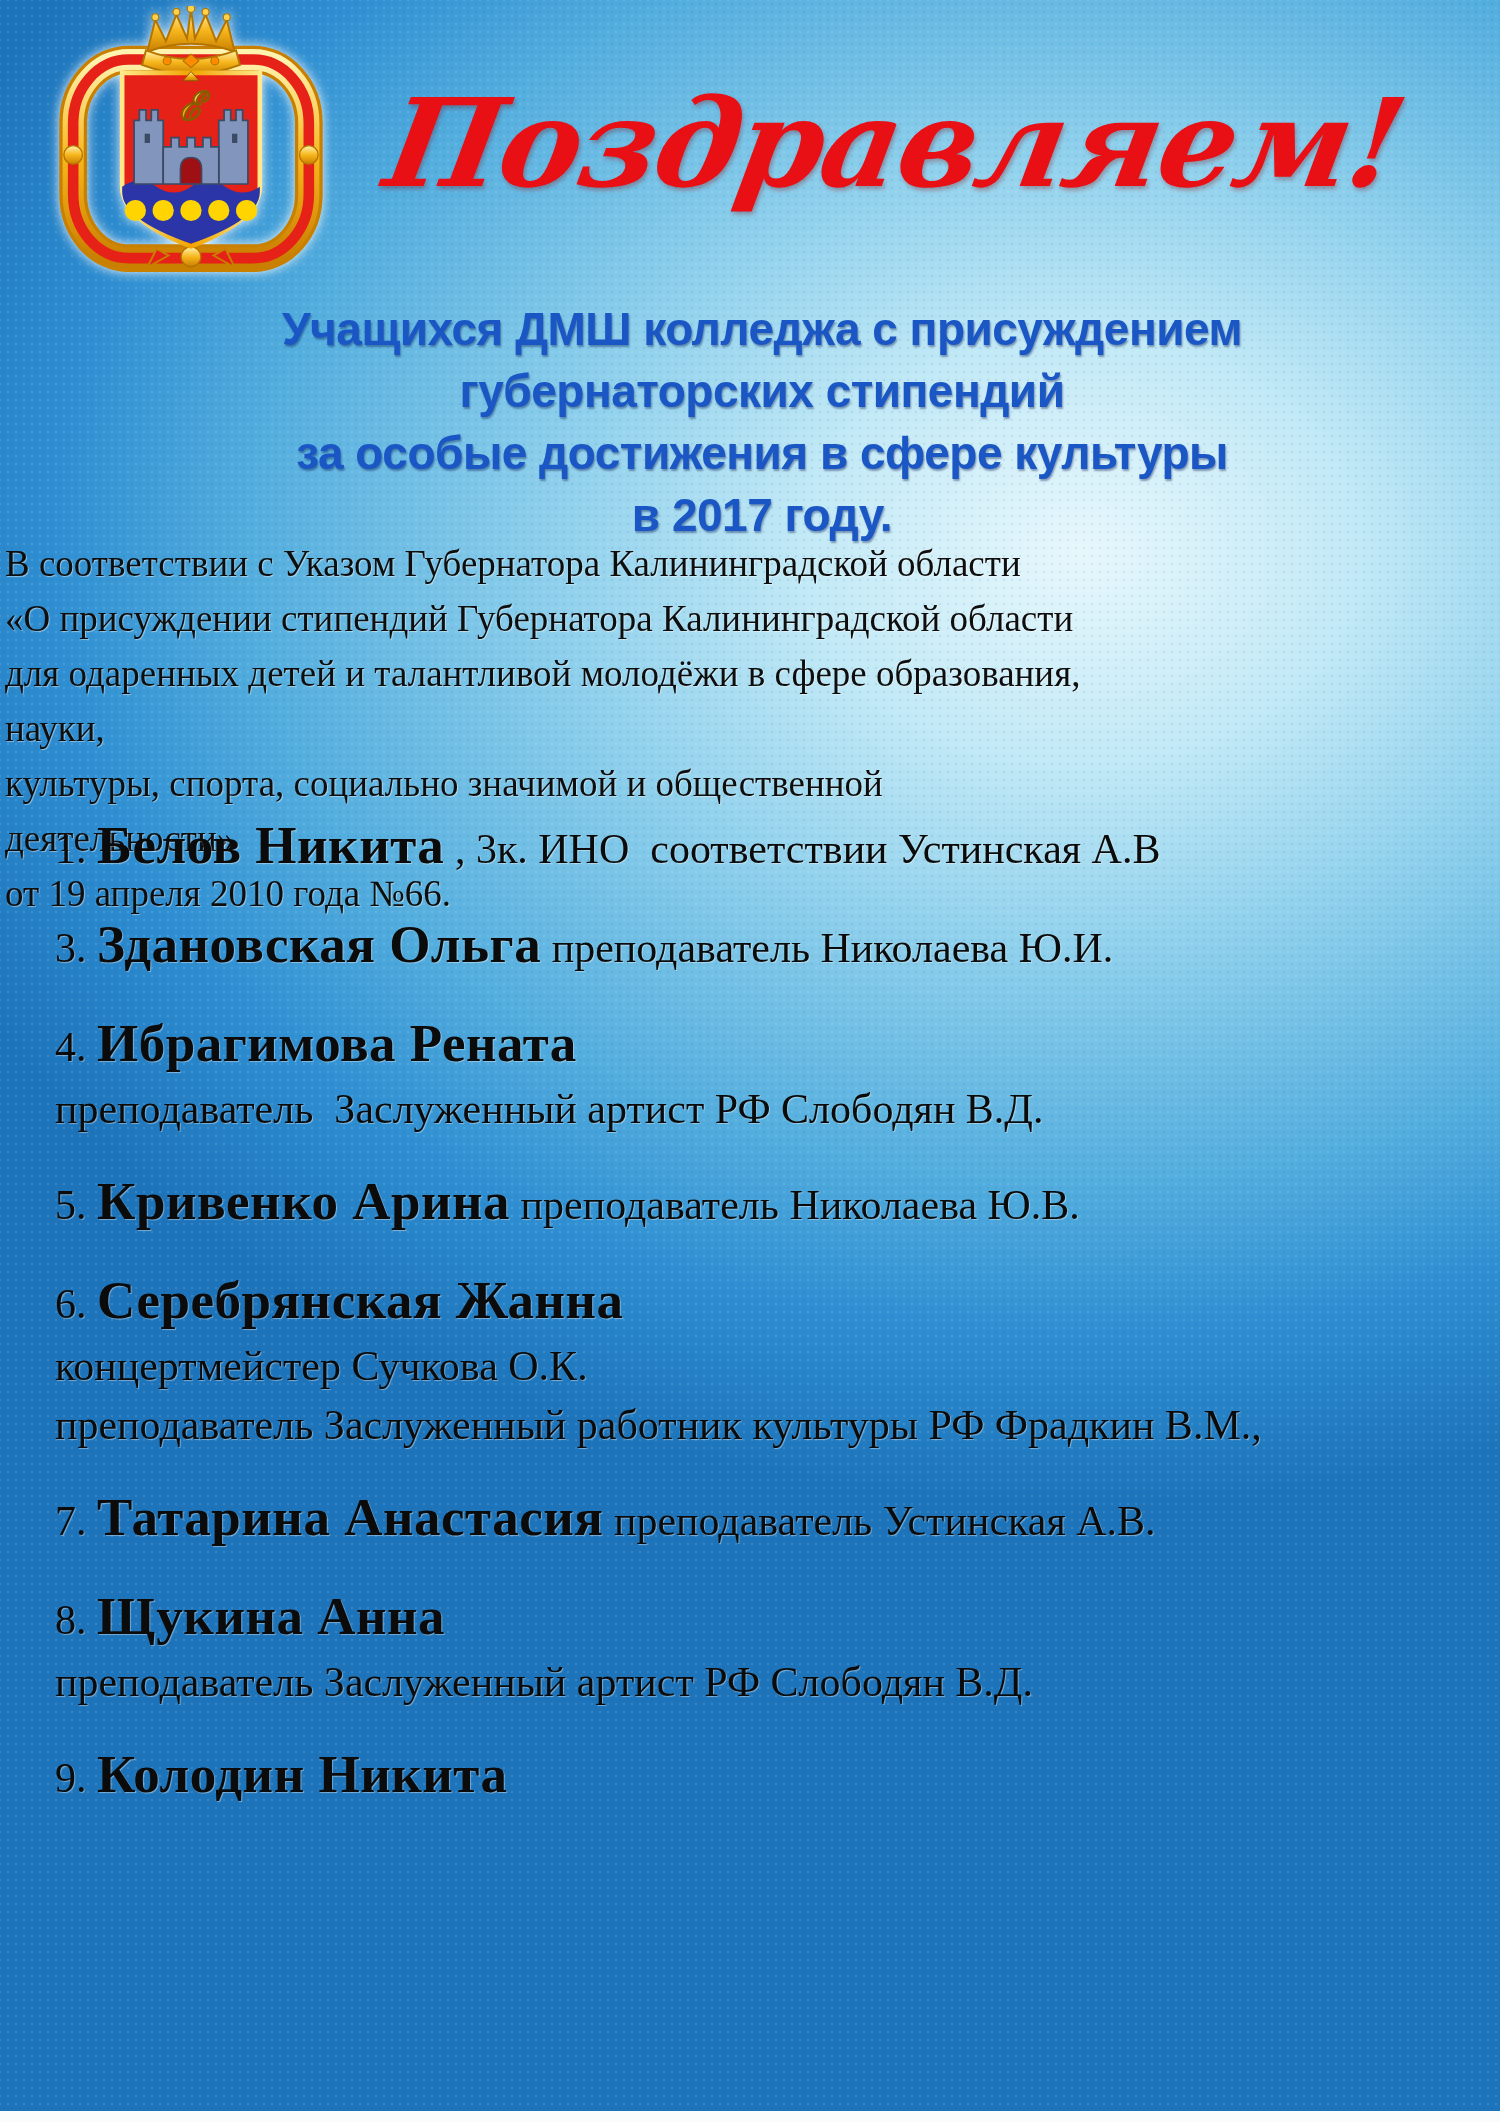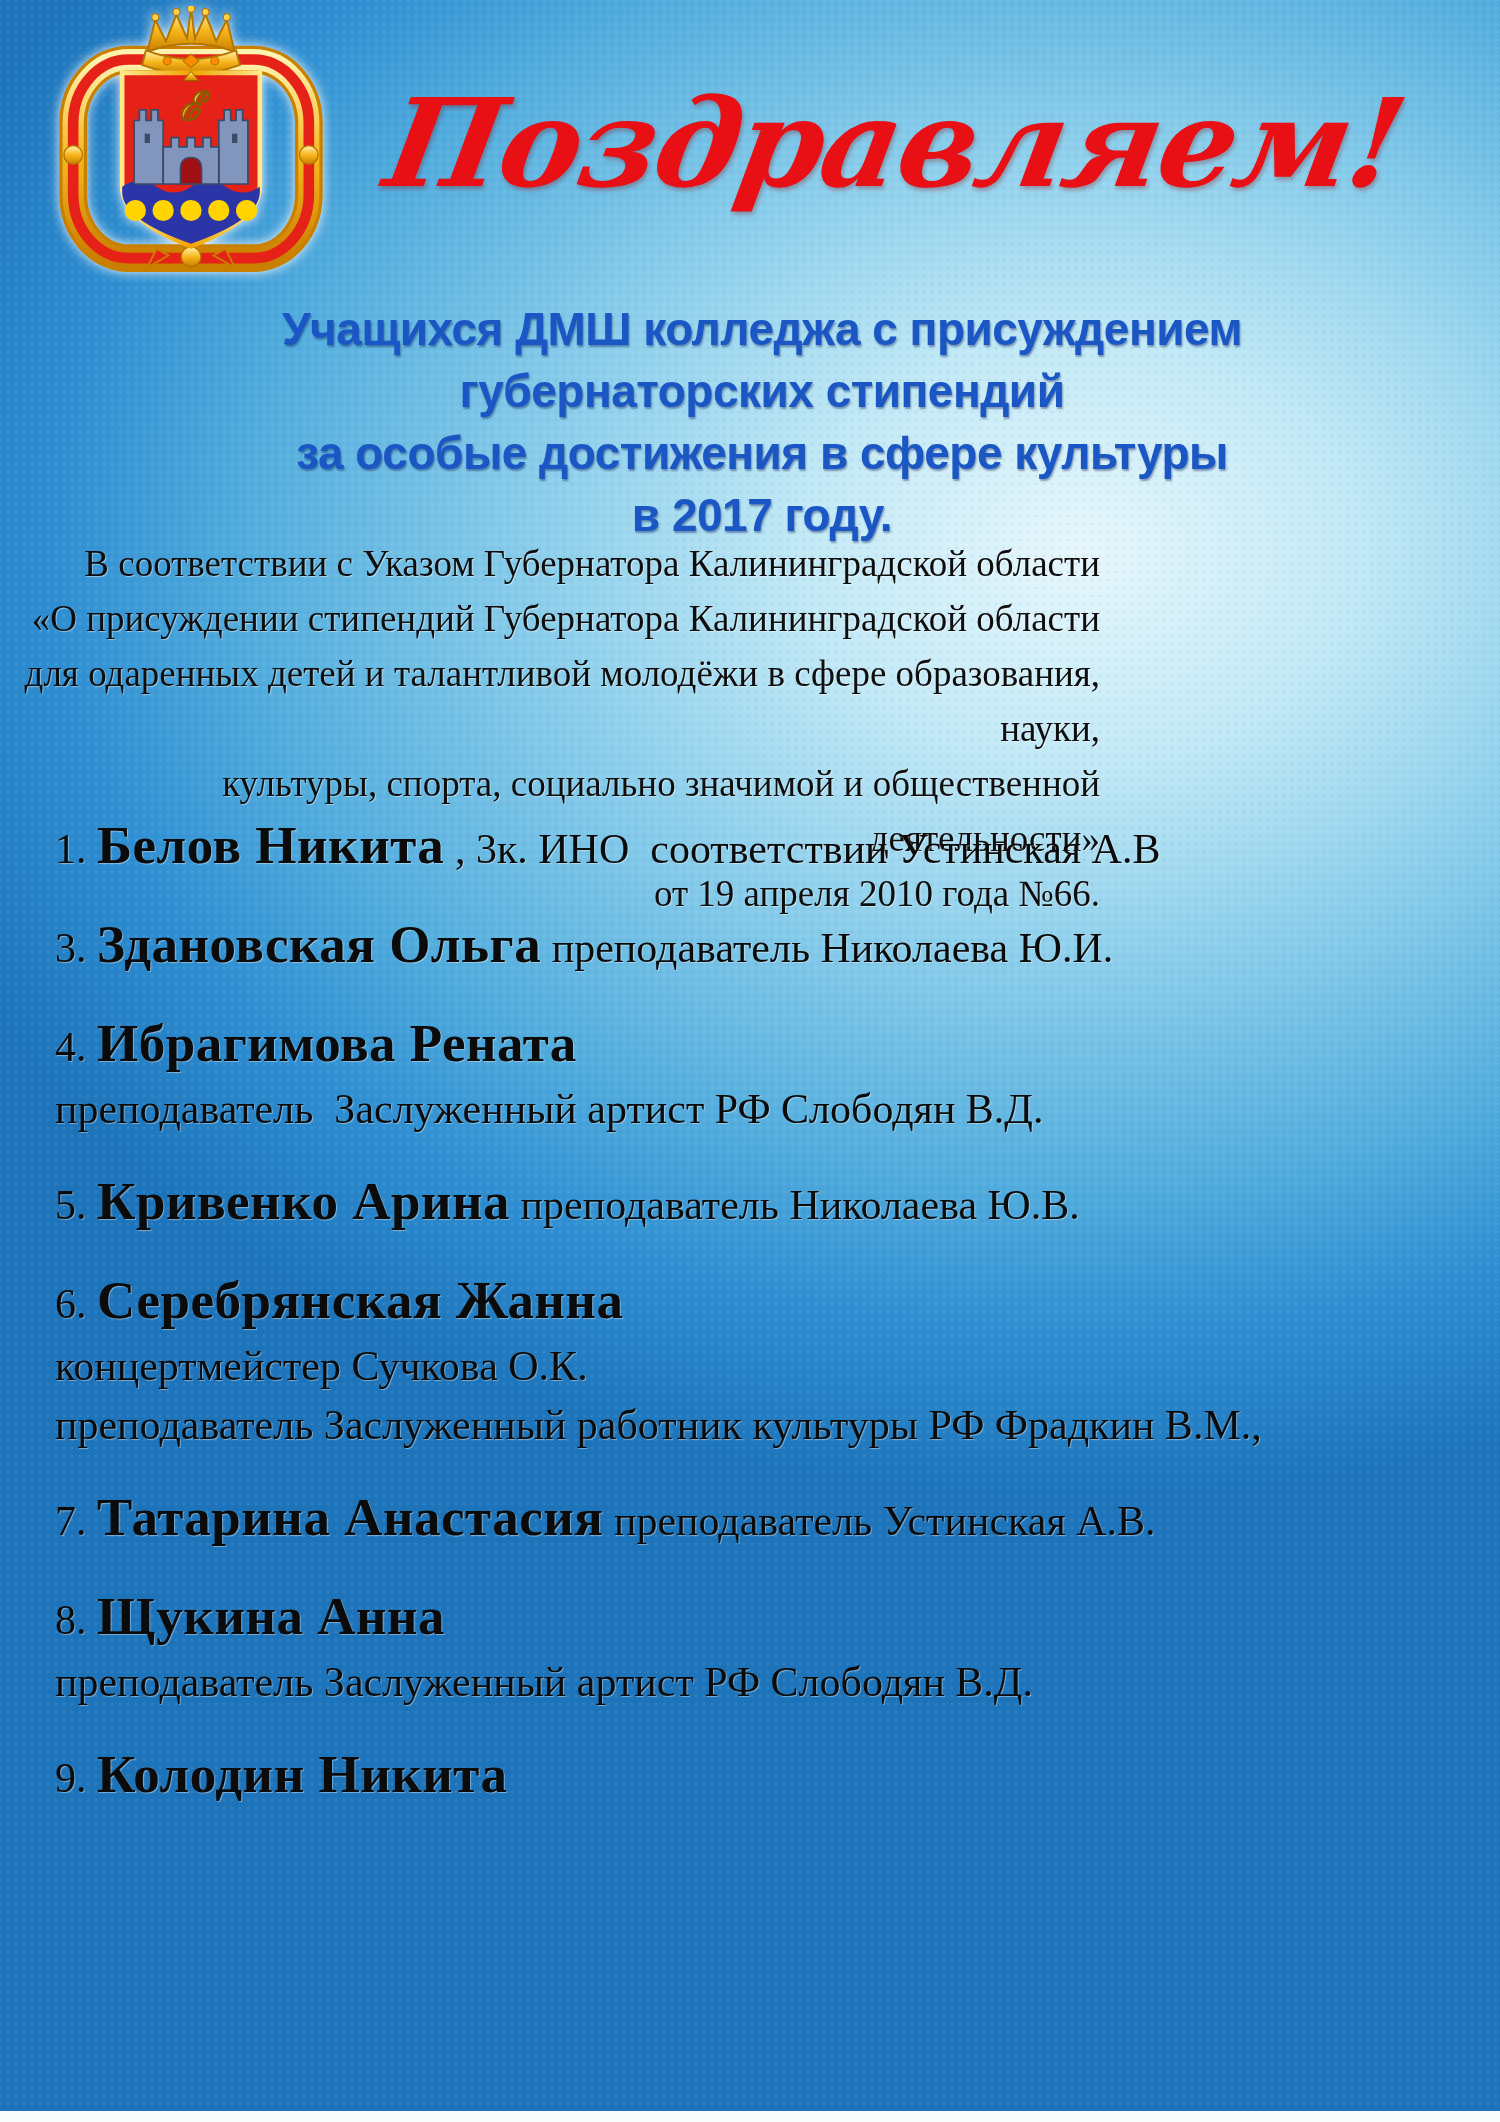--- a/index.html
+++ b/index.html
@@ -37,21 +37,21 @@
   .heading{
     position:absolute;left:0;top:298px;width:1460px;text-align:center;
     font-family:"Liberation Sans",sans-serif;font-weight:bold;
     font-size:46px;line-height:62px;color:var(--heading-blue,#1b57c4);
     text-shadow:1px 2px 2px rgba(0,20,80,0.40);
     letter-spacing:-0.5px;
     margin-left:32px;
   }
 
   .decree{
-    position:absolute;left:5px;top:536px;width:1095px;text-align:right;
+    position:absolute;left:5px;top:536px;width:1095px;text-align:left;
     font-family:"Liberation Serif",serif;font-size:37px;line-height:55px;
     color:#0e0e0e;text-shadow:1px 1px 1px rgba(255,255,255,0.45);
   }
 
   .students{
     position:absolute;left:55px;top:812px;right:28px;
     font-family:"Liberation Serif",serif;color:#0b0b0b;
     text-shadow:1px 1px 1px rgba(255,255,255,0.4);
   }
   .list-item{margin-bottom:29px;}

